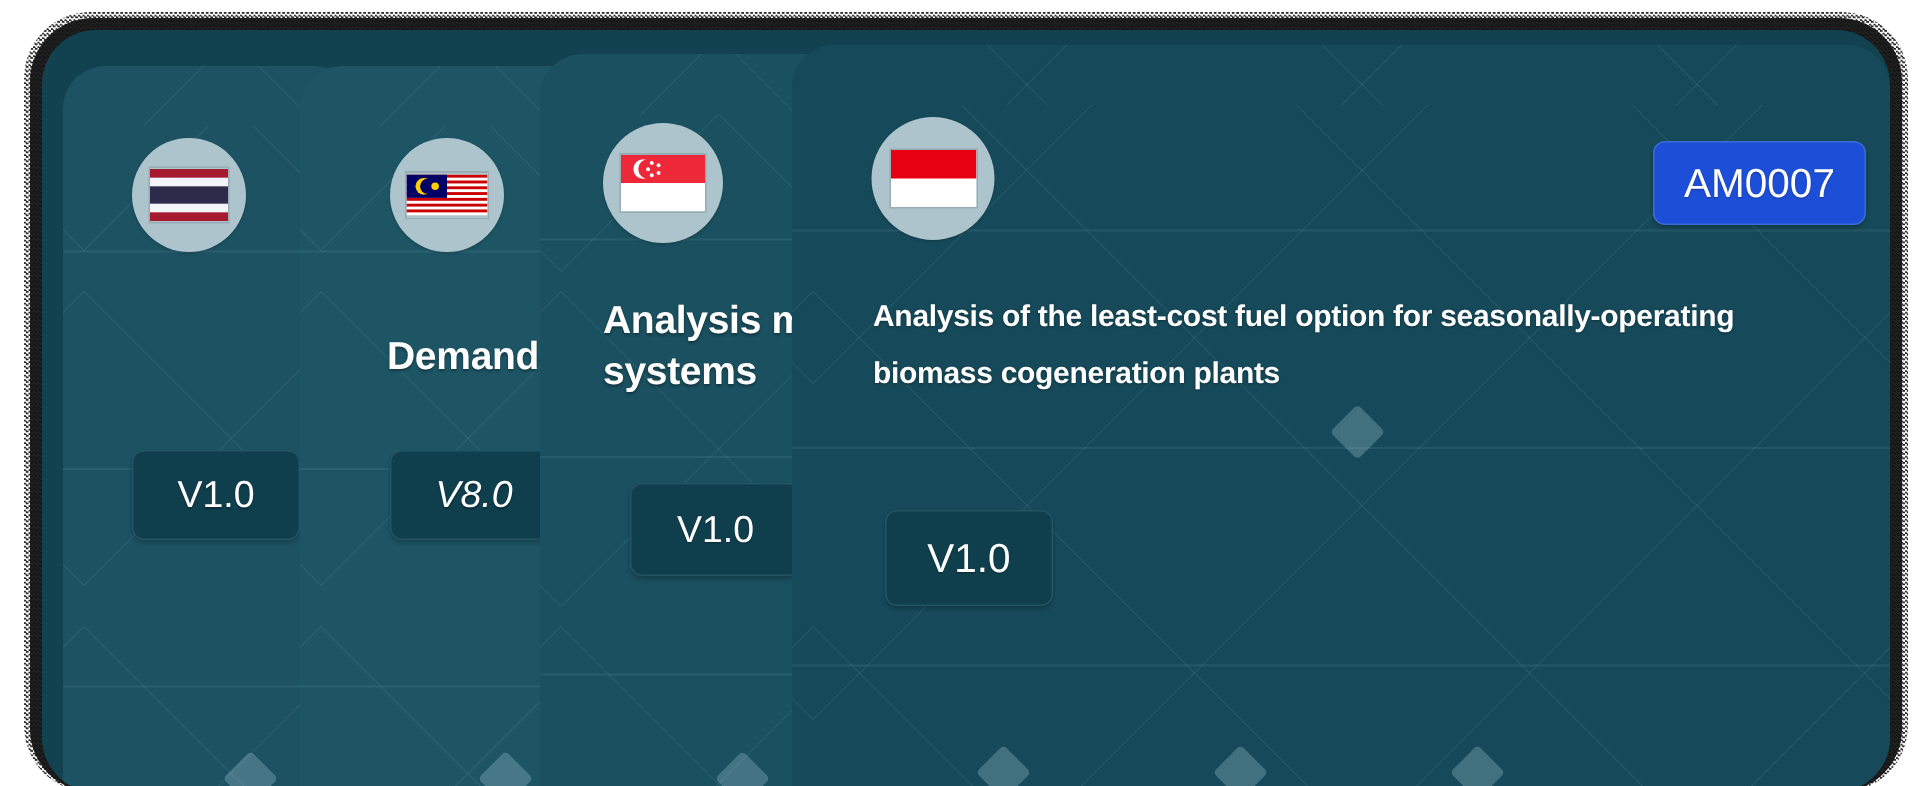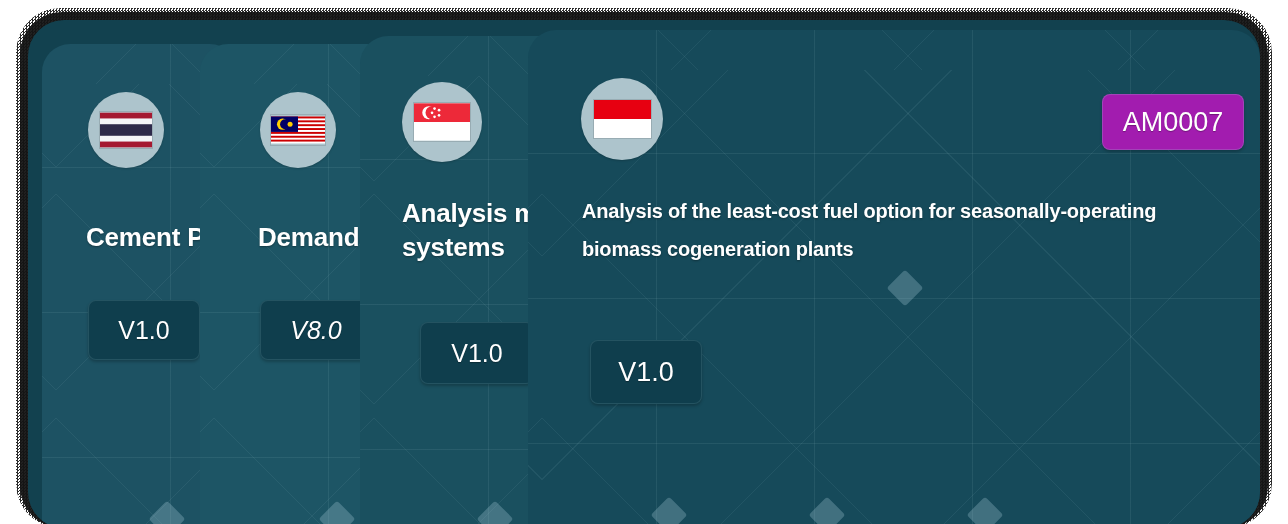--- a/index.html
+++ b/index.html
@@ -99,21 +99,21 @@
     position:absolute;
     background:#0f3e4d;
     border:1px solid rgba(150,195,208,.16);
     border-radius:8px;
     color:#ffffff;
     display:flex;align-items:center;justify-content:center;
     box-shadow:0 2px 3px rgba(0,0,0,.22);
     text-shadow:0 1px 1px rgba(0,0,0,.3);
   }
   .pill.code{
-    background:#a21caf;
+    background:#1d4ed8;
     border:1px solid rgba(170,210,222,.22);
   }
 </style>
 </head>
 <body>
 
 <div id="stage">
 
   <div class="rim"></div>
   <div class="rim2"></div>
@@ -127,21 +127,20 @@
 
       <div class="avatar" style="left:46px;top:48px;width:76px;height:76px;">
         <svg class="flag" width="52" height="36" viewBox="0 0 9 6">
           <rect width="9" height="6" fill="#f4f5f8"></rect>
           <rect width="9" height="1" y="0" fill="#a51931"></rect>
           <rect width="9" height="2" y="2" fill="#2d2a4a"></rect>
           <rect width="9" height="1" y="5" fill="#a51931"></rect>
         </svg>
       </div>
 
-      <div class="title" style="left:44px;top:178px;font-size:26px;">Cement P</div>
 
       <div class="pill" style="left:46px;top:256px;width:110px;height:58px;font-size:25px;">V1.0</div>
     </div>
 
     <div class="card c2">
       <div class="grid"></div>
       <div class="diag"></div>
       <div class="diamond" style="left:124px;top:462px;"></div>
 
       <div class="avatar" style="left:60px;top:48px;width:76px;height:76px;">

